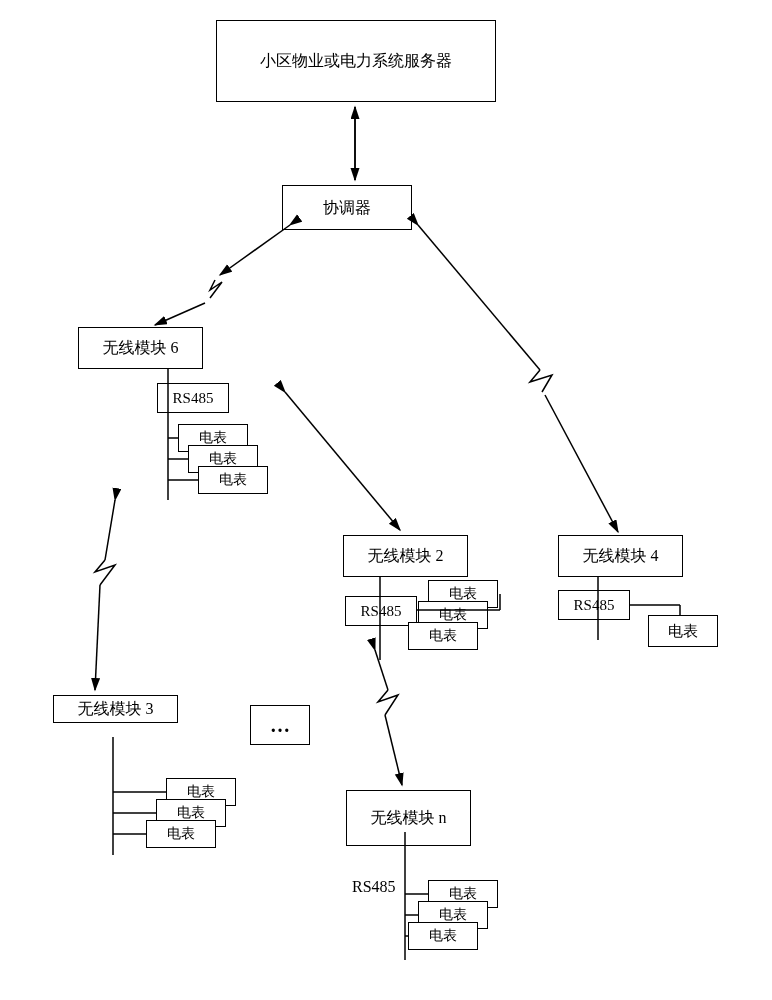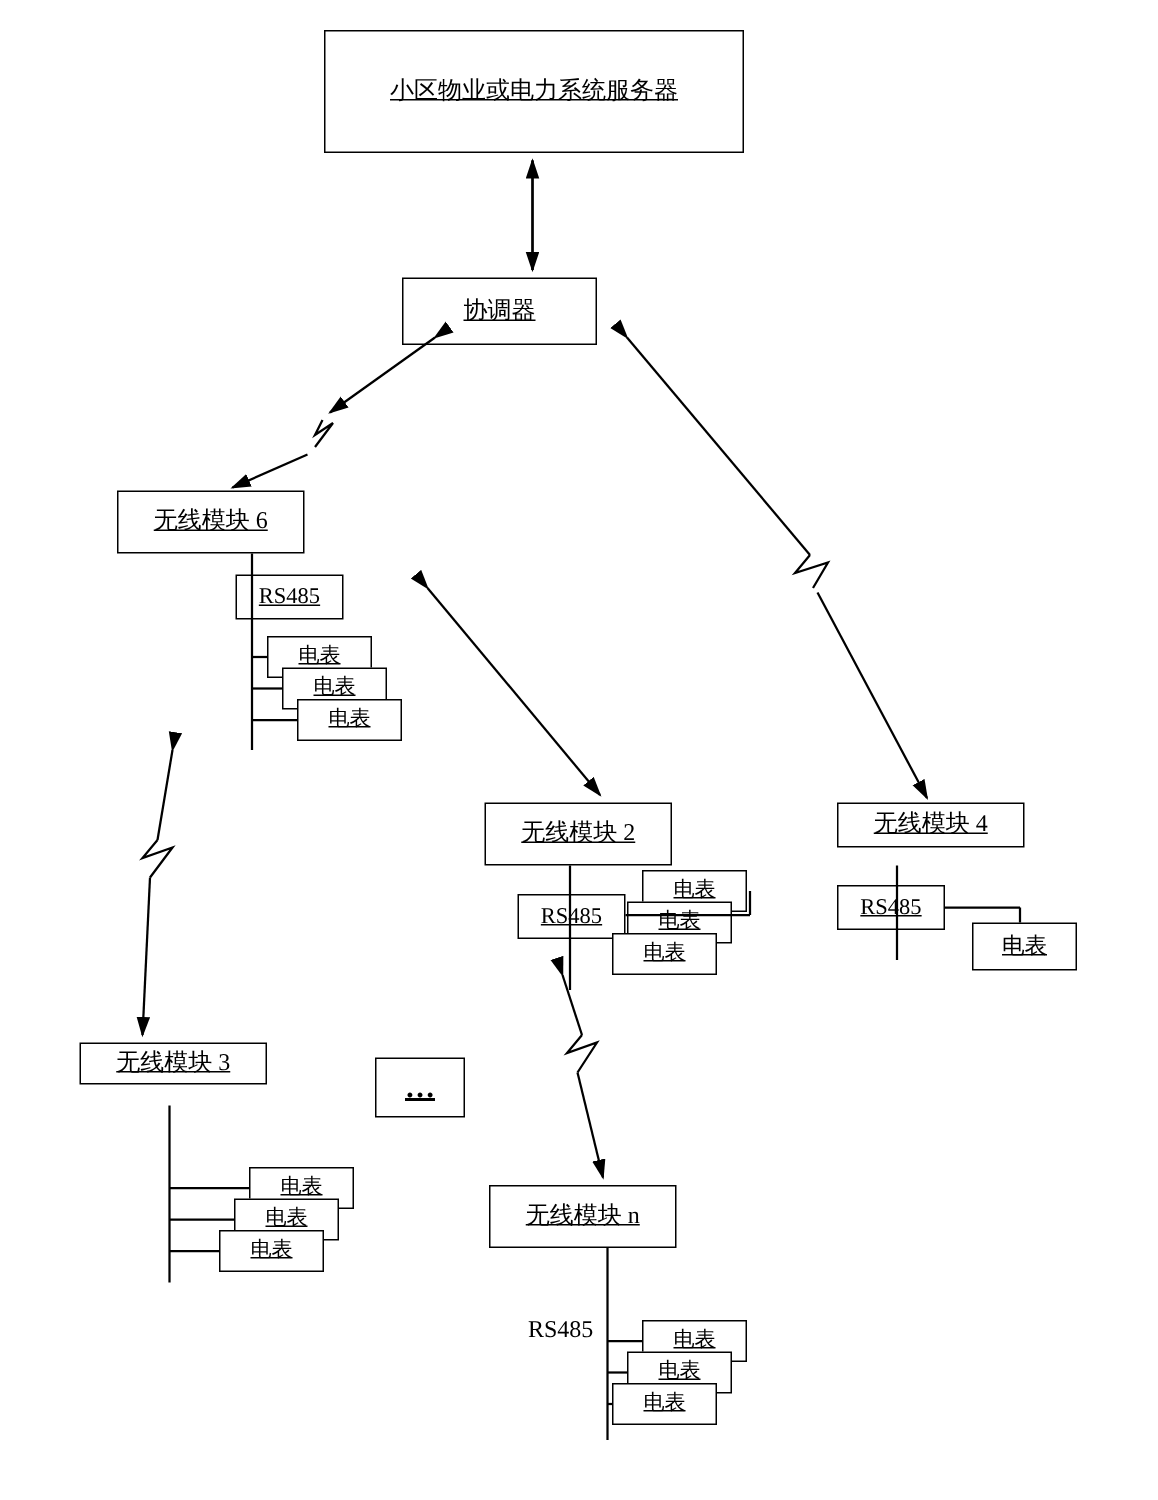--- a/index.html
+++ b/index.html
@@ -15,21 +15,20 @@
     .box {
       position: absolute;
       border: 1.5px solid #000;
       background: #fff;
       display: flex;
       align-items: center;
       justify-content: center;
       text-align: center;
       padding: 4px 8px;
       line-height: 1.6;
-      text-decoration: underline;
     }
     .label {
       position: absolute;
       background: #fff;
       font-size: 16px;
     }
     svg.arrows {
       position: absolute;
       top: 0;
       left: 0;
@@ -40,41 +39,41 @@
   </style>
 </head>
 <body>
 
 <div class="box" style="left:216px; top:20px; width:280px; height:82px;">
   <div>
     <div>小区物业或电力系统服务器</div>
   </div>
 </div>
 
-<div class="box" style="left:268px; top:185px; width:130px; height:45px;">
+<div class="box" style="left:282px; top:185px; width:130px; height:45px;">
   <span>协调器</span>
 </div>
 
 <div class="box" style="left:78px; top:327px; width:125px; height:42px;">
   <span>无线模块 6</span>
 </div>
 <div class="box" style="left:157px; top:383px; width:72px; height:30px; font-size:15px;">
   <span>RS485</span>
 </div>
 <div class="box" style="left:178px; top:424px; width:70px; height:28px; font-size:14px;">
   <span>电表</span>
 </div>
 <div class="box" style="left:188px; top:445px; width:70px; height:28px; font-size:14px;">
   <span>电表</span>
 </div>
 <div class="box" style="left:198px; top:466px; width:70px; height:28px; font-size:14px;">
   <span>电表</span>
 </div>
 
-<div class="box" style="left:323px; top:535px; width:125px; height:42px;">
+<div class="box" style="left:343px; top:535px; width:125px; height:42px;">
   <span>无线模块 2</span>
 </div>
 <div class="box" style="left:345px; top:596px; width:72px; height:30px; font-size:15px;">
   <span>RS485</span>
 </div>
 <div class="box" style="left:428px; top:580px; width:70px; height:28px; font-size:14px;">
   <span>电表</span>
 </div>
 <div class="box" style="left:418px; top:601px; width:70px; height:28px; font-size:14px;">
   <span>电表</span>
@@ -89,35 +88,35 @@
 <div class="box" style="left:166px; top:778px; width:70px; height:28px; font-size:14px;">
   <span>电表</span>
 </div>
 <div class="box" style="left:156px; top:799px; width:70px; height:28px; font-size:14px;">
   <span>电表</span>
 </div>
 <div class="box" style="left:146px; top:820px; width:70px; height:28px; font-size:14px;">
   <span>电表</span>
 </div>
 
-<div class="box" style="left:558px; top:535px; width:125px; height:30px;">
+<div class="box" style="left:558px; top:535px; width:125px; height:42px;">
   <span>无线模块 4</span>
 </div>
 <div class="box" style="left:558px; top:590px; width:72px; height:30px; font-size:15px;">
   <span>RS485</span>
 </div>
 <div class="box" style="left:648px; top:615px; width:70px; height:32px; font-size:15px;">
   <span>电表</span>
 </div>
 
 <div class="box" style="left:250px; top:705px; width:60px; height:40px; font-size:20px; font-weight:bold;">
   <span>…</span>
 </div>
 
-<div class="box" style="left:326px; top:790px; width:125px; height:42px;">
+<div class="box" style="left:346px; top:790px; width:125px; height:56px;">
   <span>无线模块 n</span>
 </div>
 <div class="label" style="left:352px; top:878px;">
   <span>RS485</span>
 </div>
 <div class="box" style="left:428px; top:880px; width:70px; height:28px; font-size:14px;">
   <span>电表</span>
 </div>
 <div class="box" style="left:418px; top:901px; width:70px; height:28px; font-size:14px;">
   <span>电表</span>

